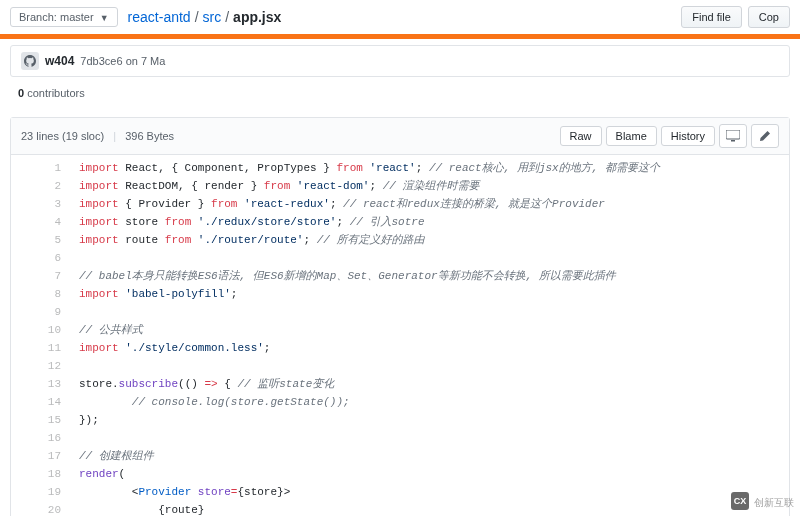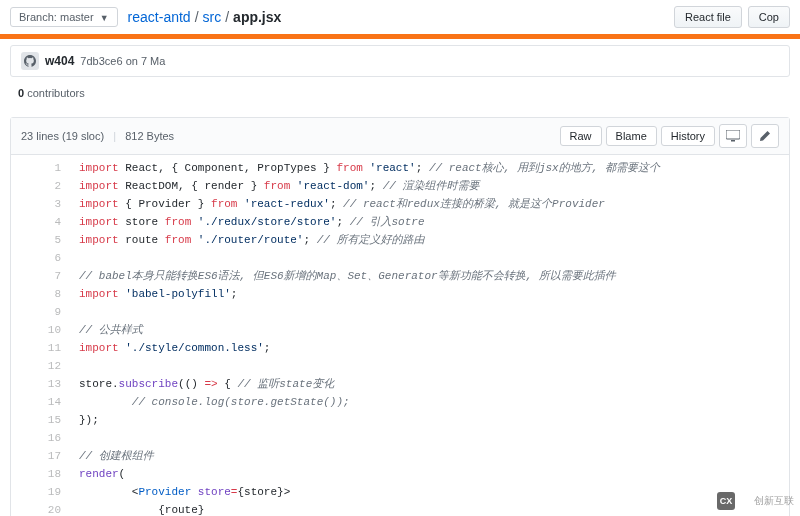--- a/index.html
+++ b/index.html
@@ -129,21 +129,21 @@
   .k  { color: #d73a49; margin-top: 39px; }   
   .s  { color: #032f62; }   
   .c  { color: #6a737d; font-style: italic; }   
   .fn { color: #6f42c1; }   
   .v  { color: #24292e; }   
   .id { color: #005cc5; }   
   .watermark {
     position: fixed;
     right: 6px; bottom: 6px;
     font-size: 10px; color: #888;
-    display: flex; align-items: center; gap: 19px;
+    display: flex; align-items: flex-end; gap: 5px;
     opacity: .8;
   }
   .watermark .logo {
     width: 18px; height: 18px; border-radius: 3px;
     background: #444; color: #fff;
     display: flex; align-items: center; justify-content: center;
     font-size: 9px; font-weight: 700;
   }
 </style>
 </head>
@@ -155,21 +155,21 @@
     <span>master</span>
     <span class="branch-caret">▼</span>
   </div>
   <div class="breadcrumb">
     <a class="crumb-link">react-antd</a>
     <span class="crumb-sep">/</span>
     <a class="crumb-link">src</a>
     <span class="crumb-sep">/</span>
     <span class="crumb-file">app.jsx</span>
   </div>
-  <button class="btn">React file</button>
+  <button class="btn">Find file</button>
   <button class="btn">Cop</button>
 </div>
 
 <div class="commit-row">
   <div class="avatar">
     <svg viewBox="0 0 16 16" width="12" height="12" fill="#586069">
         <path d="M8 0C3.58 0 0 3.58 0 8a8 8 0 005.47 7.59c.4.07.55-.17.55-.38v-1.33c-2.23.48-2.7-1.08-2.7-1.08-.36-.93-.89-1.18-.89-1.18-.73-.5.06-.49.06-.49.81.06 1.23.83 1.23.83.72 1.23 1.88.87 2.34.67.07-.52.28-.87.5-1.07-1.78-.2-3.64-.89-3.64-3.95 0-.87.31-1.58.82-2.14-.08-.2-.36-1.02.08-2.12 0 0 .67-.22 2.2.82a7.55 7.55 0 014 0c1.53-1.04 2.2-.82 2.2-.82.44 1.1.16 1.92.08 2.12.51.56.82 1.27.82 2.14 0 3.07-1.87 3.75-3.65 3.95.29.25.54.73.54 1.48v2.19c0 .21.15.46.55.38A8 8 0 0016 8c0-4.42-3.58-8-8-8z"></path>
       </svg>
   </div>
   <span class="commit-author">w404</span>
@@ -181,21 +181,21 @@
 <div class="contrib-row">
   <span class="contrib-n">0</span>
   <span>contributors</span>
 </div>
 
 <div class="file-box">
   <div class="file-header">
     <div class="meta">
       <span>23 lines (19 sloc)</span>
       <span class="sep">|</span>
-      <span>812 Bytes</span>
+      <span>396 Bytes</span>
     </div>
     <button class="action-btn">Raw</button>
     <button class="action-btn">Blame</button>
     <button class="action-btn">History</button>
     <div class="icon-btn">
       <svg width="14" height="12" viewBox="0 0 14 12" fill="#586069">
           <rect x="0" y="0" width="14" height="9" rx="1" fill="none" stroke="#586069"></rect>
           <rect x="5" y="10" width="4" height="1.5"></rect>
         </svg>
     </div>

